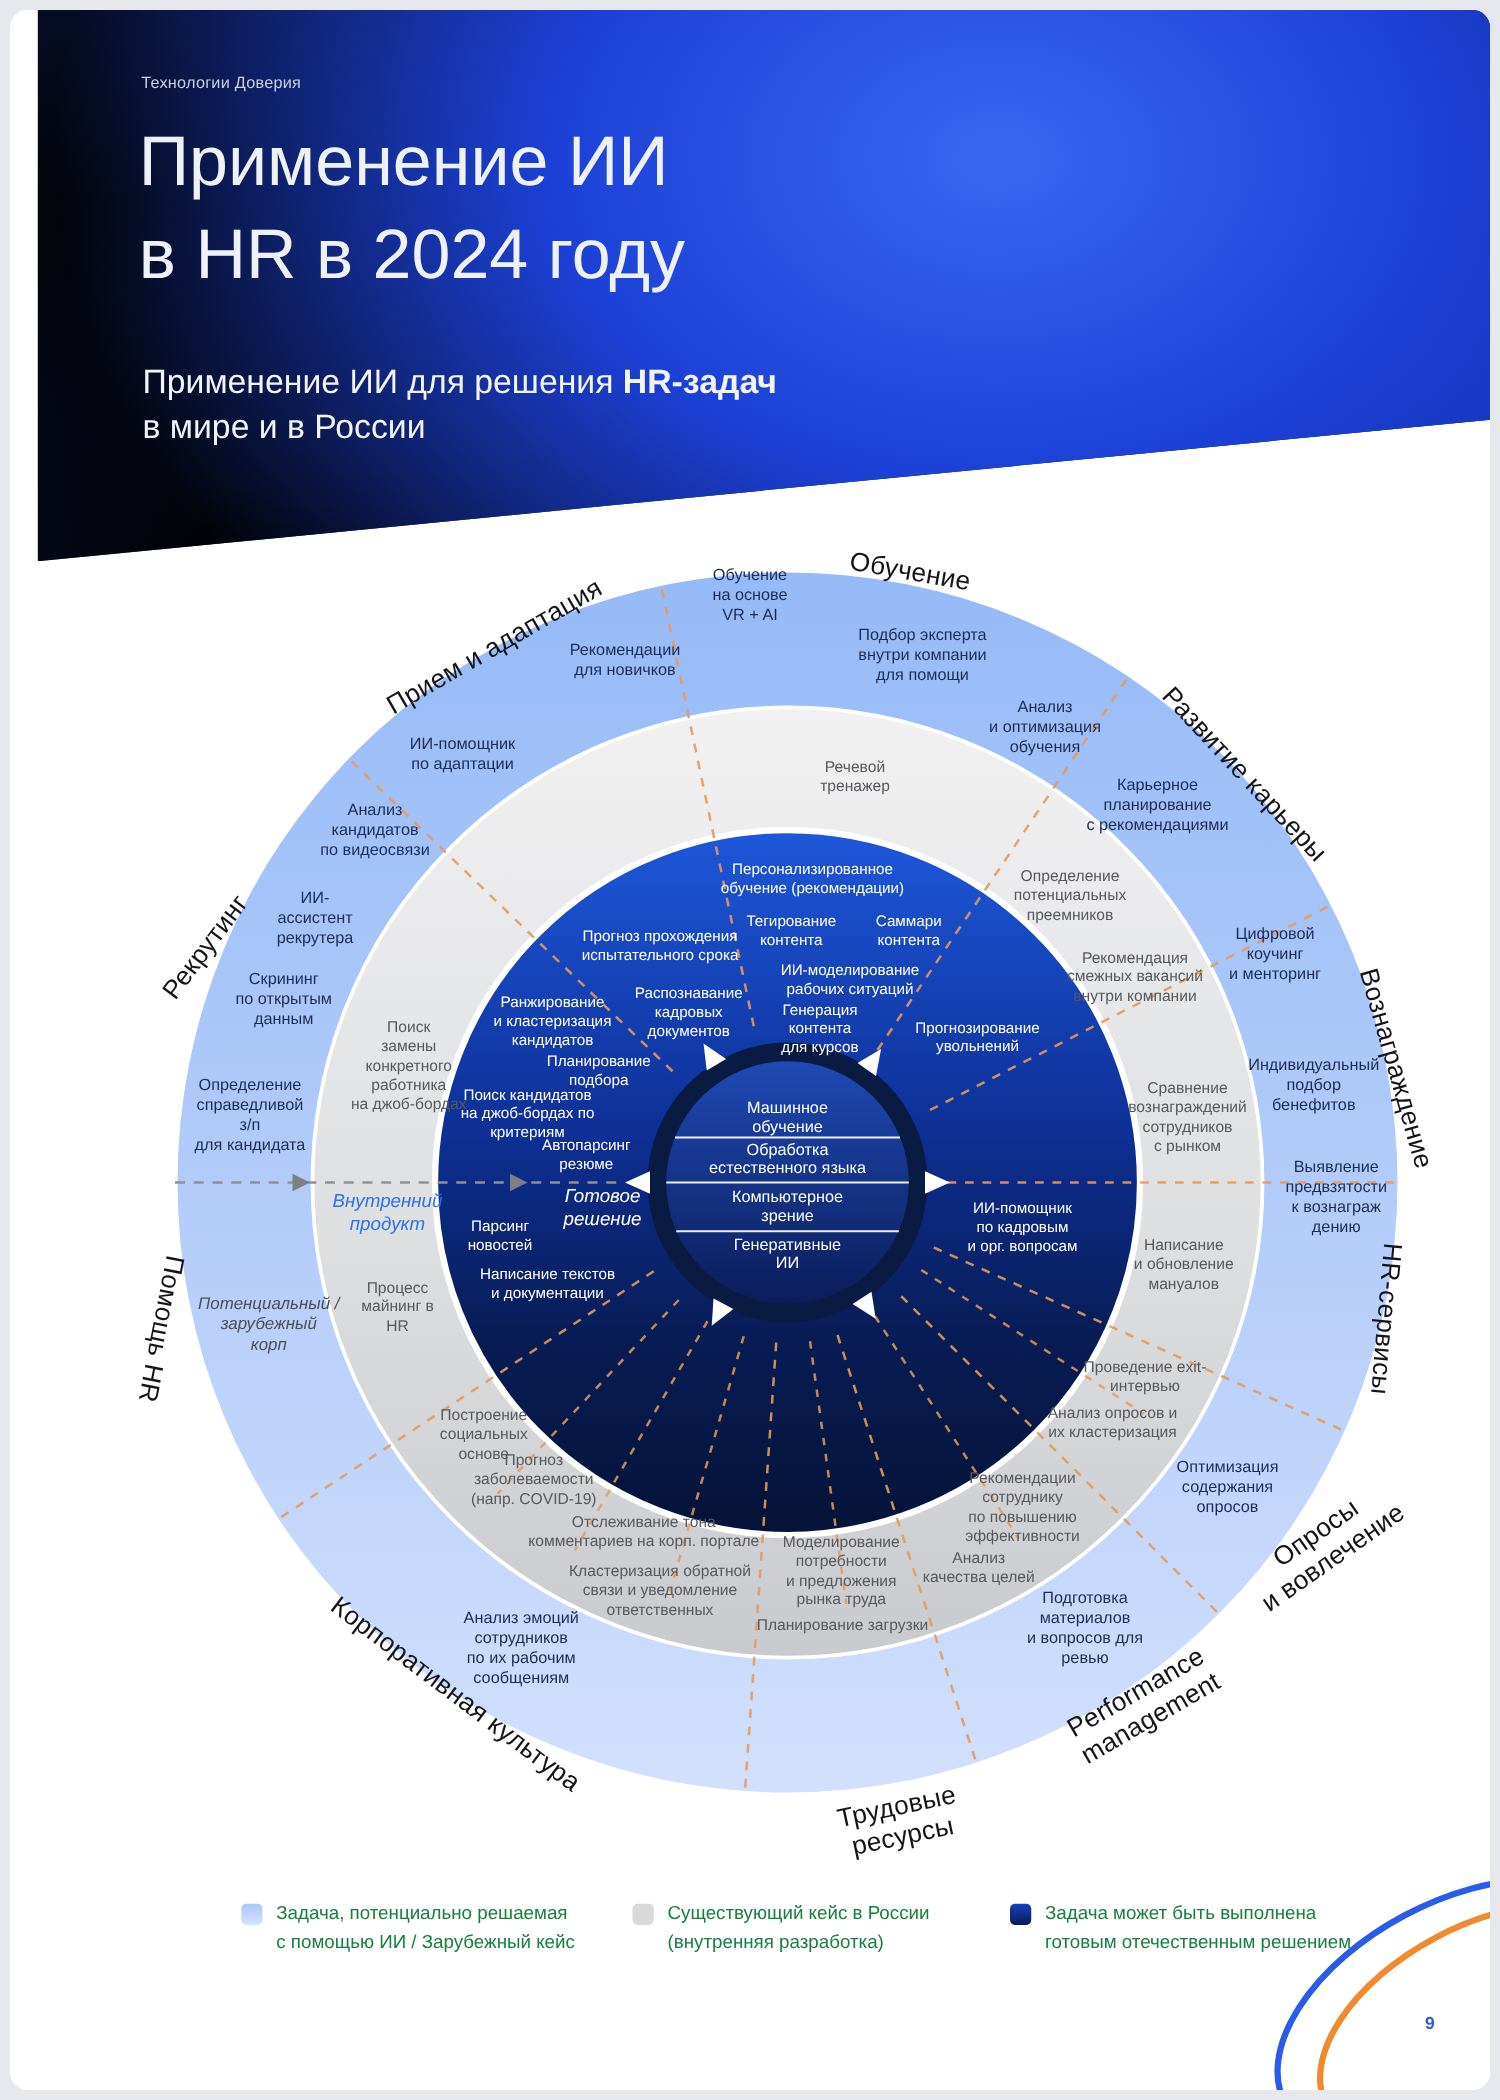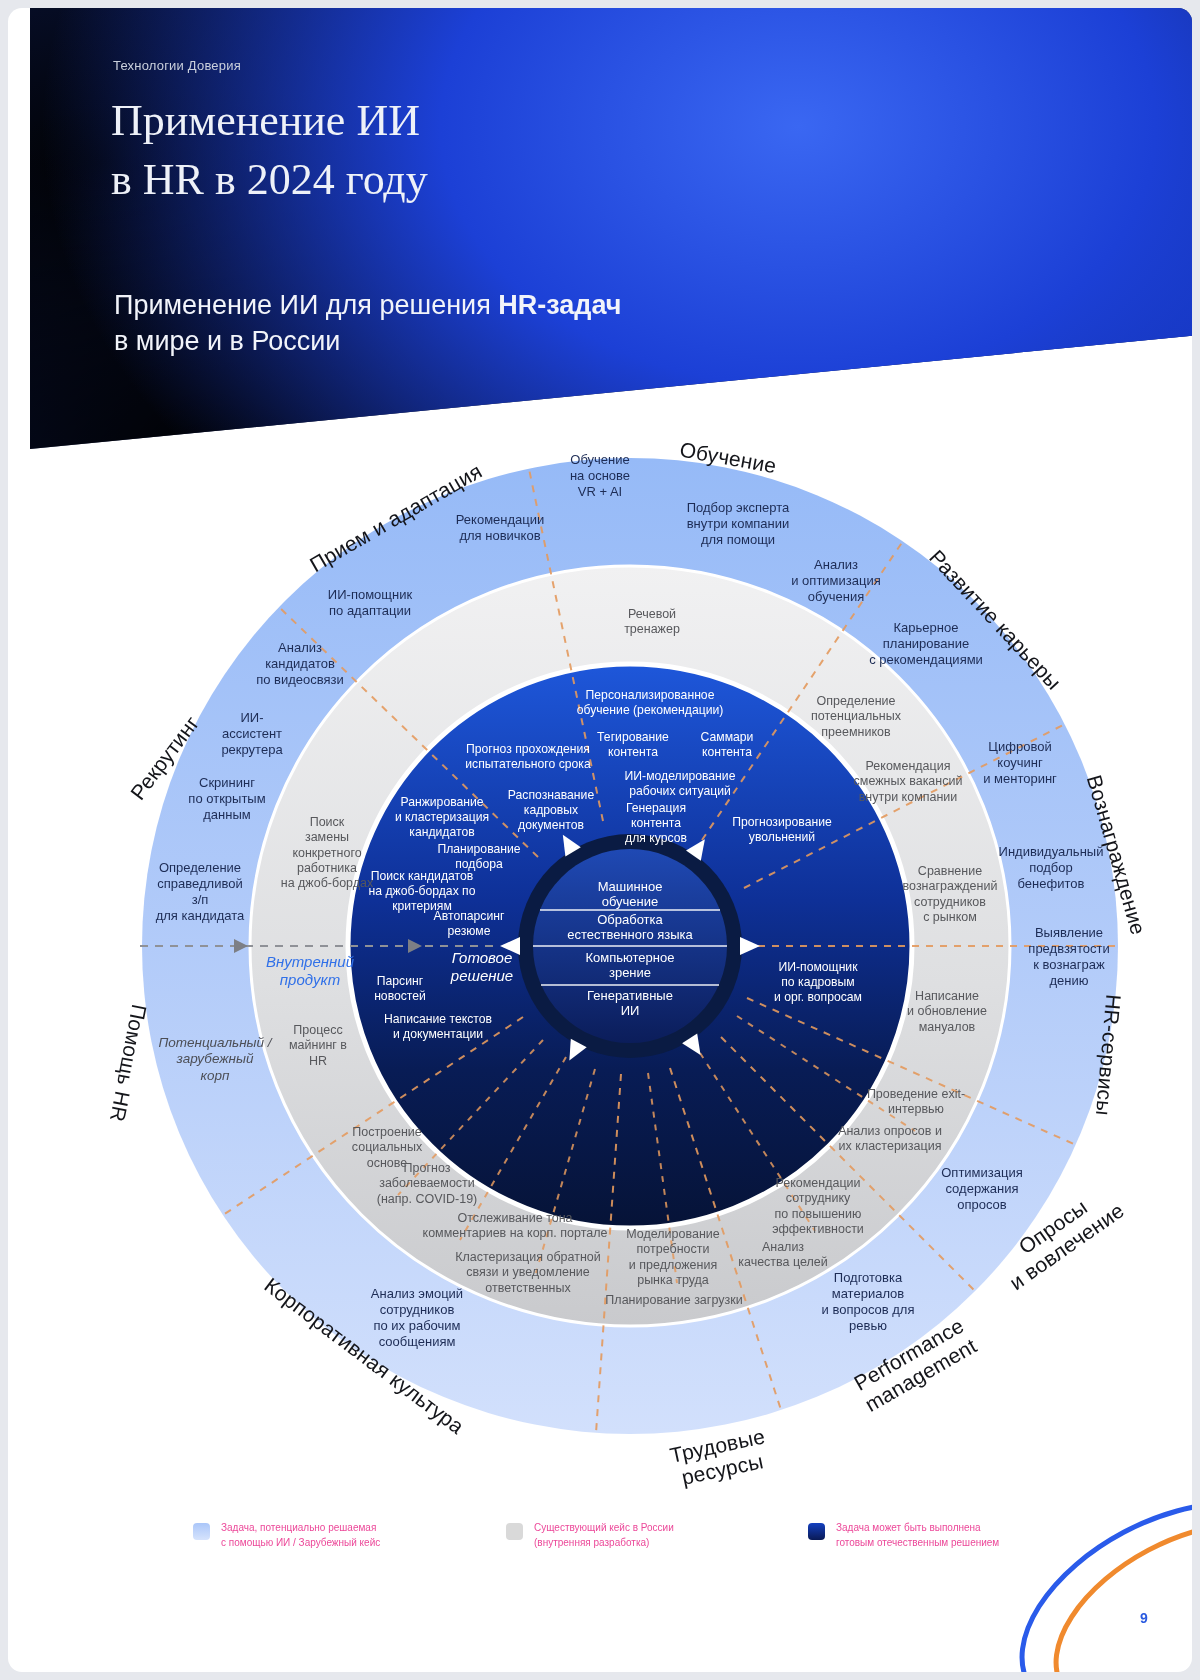--- a/index.html
+++ b/index.html
@@ -12,22 +12,22 @@
   
   .hero{position:absolute;left:0;top:0;width:1200px;height:452px;
         clip-path:polygon(0 0,1200px 0,1200px 332px,0 449px);
         background:
           radial-gradient(1050px 760px at 64% 28%, #3a67f2 0%, #1c40d6 34%, rgba(8,12,40,0) 72%),
           radial-gradient(860px 640px at 100% 72%, #0d2cae 0%, rgba(8,12,40,0) 66%),
           radial-gradient(880px 620px at 16% 104%, #000000 0%, rgba(0,0,0,0) 62%),
           radial-gradient(680px 500px at 6% 36%, #010204 0%, rgba(0,0,0,0) 60%),
           #0a1540;}
   .brand{position:absolute;left:83px;top:58px;font-size:13px;color:#cad0dd;letter-spacing:.2px;}
-  .title{position:absolute;left:81px;top:92px;font-family:Liberation Serif, serif;
-         font-weight:400;font-size:44px;line-height:1.33;color:#eef1f8;white-space:pre-line;}
+  .title{position:absolute;left:81px;top:92px;font-family:Liberation Sans, sans-serif;
+         font-weight:400;font-size:56px;line-height:1.33;color:#eef1f8;white-space:pre-line;}
   .subtitle{position:absolute;left:84px;top:288px;font-size:27px;line-height:1.33;color:#f2f4fa;font-weight:500;}
   .subtitle .b{font-weight:700;}
 
   
   .lb{position:absolute;transform:translate(-50%,-50%);text-align:center;white-space:pre-line;
       line-height:1.22;}
   .lo{color:#1d2c55;font-size:13px;font-weight:500;}
   .lm{color:#57585c;font-size:12.5px;font-weight:400;}
   .li{color:#ffffff;font-size:12.2px;font-weight:400;}
   .lc{color:#ffffff;font-size:13px;font-weight:500;line-height:1.18;}
@@ -38,21 +38,21 @@
   .ann-outer{color:#4c4e55;font-size:13.5px;font-weight:400;}
   .ann-mid{color:#3070e8;font-size:15px;}
   .ann-inner{color:#ffffff;font-size:15px;}
 
   
   .legend-item{position:absolute;display:flex;align-items:flex-start;}
   .sw{width:17px;height:17px;border-radius:4px;flex:0 0 auto;margin-right:11px;margin-top:3px;}
   .sw1{background:linear-gradient(180deg,#aac6f9,#d6e3fc);}
   .sw2{background:#d9d9d9;}
   .sw3{background:linear-gradient(180deg,#1440c0,#0a1a55);}
-  .legend-text{font-size:10px;color:#ec4899;line-height:1.5;white-space:pre-line;}
+  .legend-text{font-size:15px;color:#15803d;line-height:1.5;white-space:pre-line;}
 
   .pagenum{position:absolute;left:1110px;top:1610px;font-size:14px;font-weight:700;color:#2a5ae0;}
 </style>
 </head>
 <body>
 
 <div class="page">
 <div class="canvas">
 
   <div class="hero">
@@ -198,21 +198,21 @@
 ассистент
 рекрутера</div>
   <div class="lb lo" style="left:270px;top:664px">Анализ
 кандидатов
 по видеосвязи</div>
   <div class="lb lo" style="left:340px;top:603px">ИИ-помощник
 по адаптации</div>
   <div class="lb lo" style="left:470px;top:528px">Рекомендации
 для новичков</div>
 
-  <div class="lb lm" style="left:622px;top:622px">Речевой
+  <div class="lb lm" style="left:654px;top:622px">Речевой
 тренажер</div>
   <div class="lb lm" style="left:826px;top:717px">Определение
 потенциальных
 преемников</div>
   <div class="lb lm" style="left:878px;top:782px">Рекомендация
 смежных вакансий
 внутри компании</div>
   <div class="lb lm" style="left:920px;top:894px">Сравнение
 вознаграждений
 сотрудников

